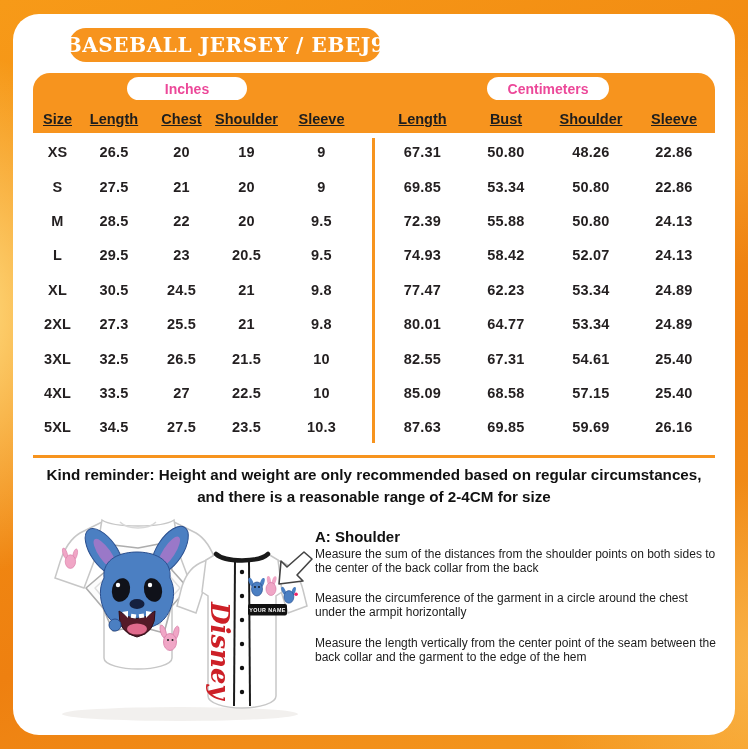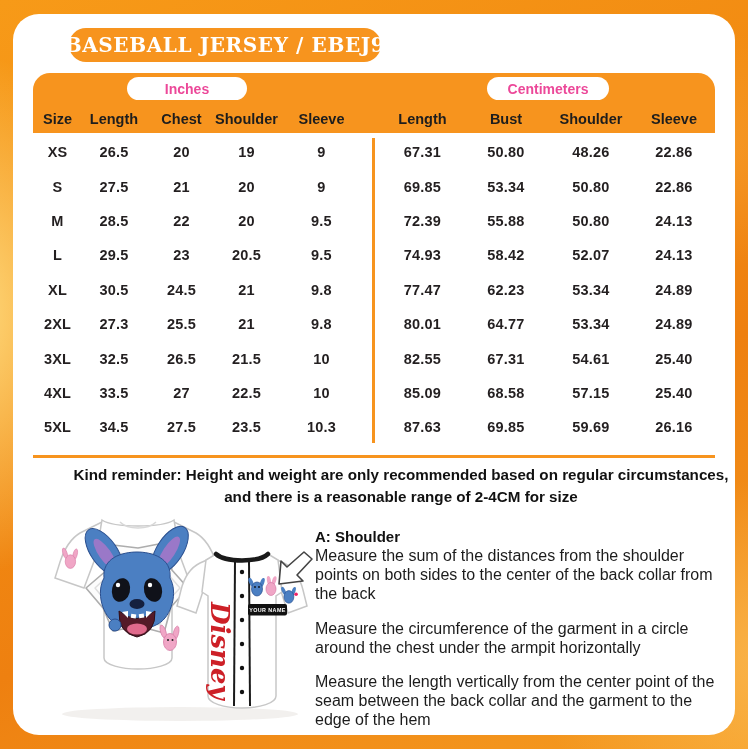--- a/index.html
+++ b/index.html
@@ -43,46 +43,46 @@
     font-weight:bold;font-size:14px;color:#ec4899;
   }
   .unit-pill.inches{left:94px;width:120px;}
   .unit-pill.cm{left:454px;width:122px;}
   .trow{
     display:grid;
     grid-template-columns:45px 68px 67px 63px 87px 15px 85px 82px 88px 78px;
     align-items:center;
   }
   .band .trow{position:absolute;left:2px;bottom:6px;width:678px;}
-  .band .cell{font-weight:bold;font-size:14.5px;color:#1d1d1d;text-align:center;}
+  .band .cell{font-weight:bold;font-size:14.5px;color:#1d1d1d;text-align:center;text-decoration:underline;}
   .rows{position:absolute;left:22px;top:121px;width:678px;}
   .rows .trow{height:34.4px;}
   .rows .cell{
     text-align:center;font-weight:bold;font-size:14.5px;letter-spacing:.2px;color:var(--text);
   }
   .vdivider{
     position:absolute;left:359px;top:124px;width:3px;height:305px;
     background:var(--accent);
   }
   .hdivider{
     position:absolute;left:20px;top:441px;width:682px;height:3px;
     background:var(--accent);
   }
   .reminder{
     position:absolute;left:31px;top:450px;width:660px;
-    text-align:center;font-weight:bold;font-size:15.2px;line-height:1.45;color:#111;margin-left:27px;
+    text-align:center;font-weight:bold;font-size:15.2px;line-height:1.45;color:#111;
   }
   .bottom{
     position:absolute;left:0;top:482px;width:722px;height:238px;
   }
   .jersey-wrap{position:absolute;left:6px;top:4px;width:302px;height:232px;}
   .guide{position:absolute;left:302px;top:16px;width:406px;}
   .guide-item{margin-bottom:7px;margin-top:16px;}
   .guide-item h3{font-size:15px;font-weight:bold;color:#111;margin-bottom:2px;}
-  .guide-item p{font-size:16px;font-weight:500;line-height:1.18;color:#1c1c1c;}
+  .guide-item p{font-size:12px;font-weight:500;line-height:1.18;color:#1c1c1c;}
   svg text.brand{
     font-family:"DejaVu Serif","Liberation Serif",serif;
     font-style:italic;font-weight:bold;
   }
 </style>
 </head>
 <body>
 
 <div class="card">
 

